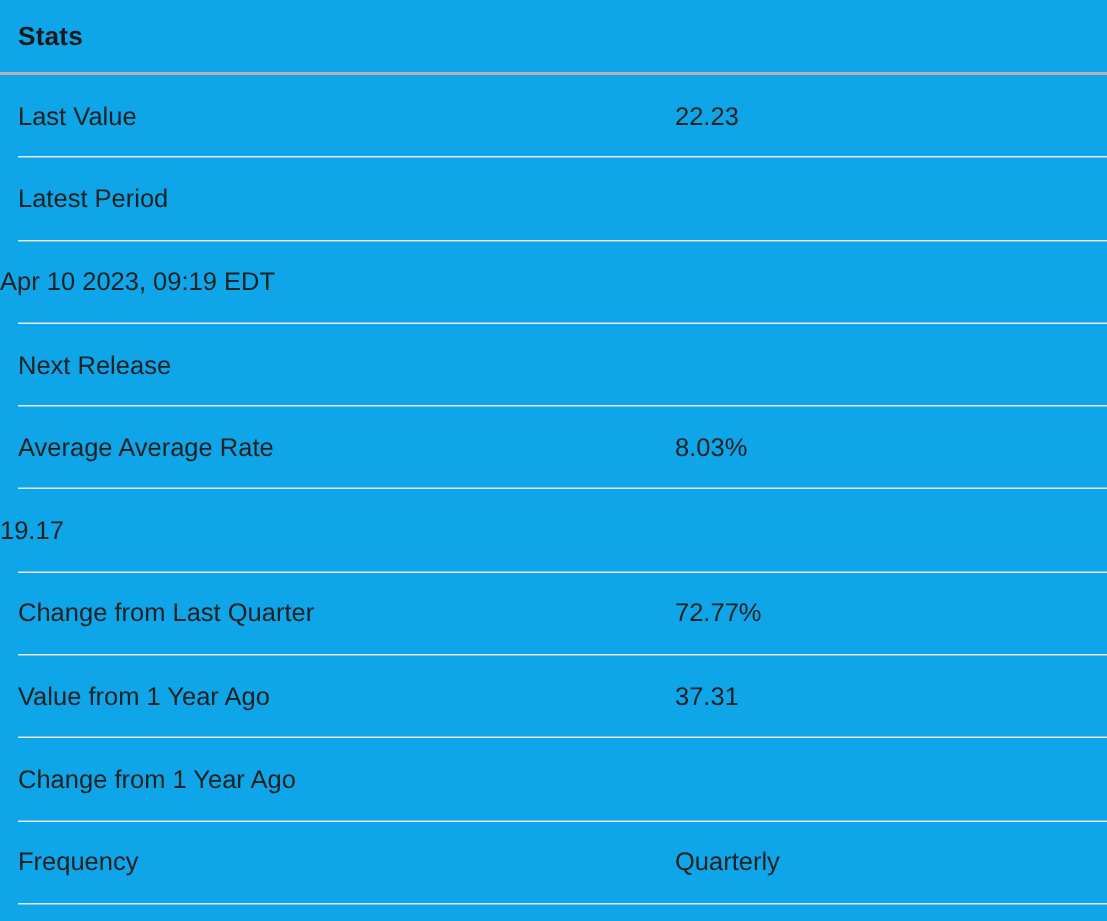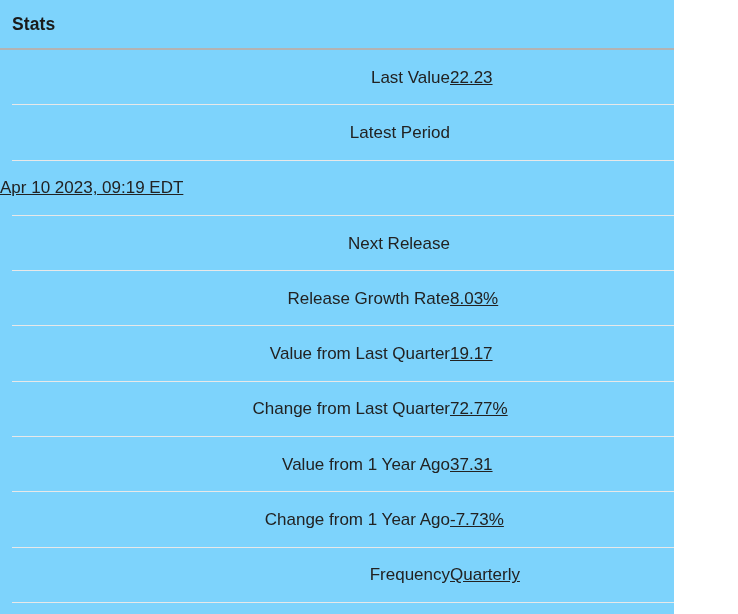--- a/index.html
+++ b/index.html
@@ -8,23 +8,23 @@
     background: #ffffff;
   }
   body {
     width: 738px;
     height: 614px;
     overflow: hidden;
     font-family: "Liberation Sans", sans-serif;
     -webkit-font-smoothing: antialiased;
   }
   .stats-panel {
-    width: 674px;
+    width: 738px;
     height: 614px;
-    background: #7dd3fc;
+    background: #0ea5e9;
   }
   .panel-header {
     box-sizing: border-box;
     height: 50px;
     display: flex;
     align-items: center;
     padding-left: 12px;
     border-bottom: 2px solid #b3b3b3;
   }
   .panel-title {
@@ -48,26 +48,24 @@
     right: 0;
     bottom: 0;
     height: 1px;
     background: #e8e8e8;
   }
   .row-label {
     box-sizing: border-box;
     flex: 0 0 450px;
     padding-left: 12px;
     white-space: nowrap;
-    text-align: right;
   }
   .row-value {
     flex: 1 1 auto;
     white-space: nowrap;
-    text-decoration: underline;
   }
 </style>
 </head>
 <body>
 
 <div class="stats-panel">
   <div class="panel-header">
     <span class="panel-title">Stats</span>
   </div>
 
@@ -83,42 +81,40 @@
 
     <div class="stats-row">
       <span class="row-value">Apr 10 2023, 09:19 EDT</span>
     </div>
 
     <div class="stats-row">
       <span class="row-label">Next Release</span>
     </div>
 
     <div class="stats-row">
-      <span class="row-label">Release Growth Rate</span>
+      <span class="row-label">Average Average Rate</span>
       <span class="row-value">8.03%</span>
     </div>
 
     <div class="stats-row">
-      <span class="row-label">Value from Last Quarter</span>
       <span class="row-value">19.17</span>
     </div>
 
     <div class="stats-row">
       <span class="row-label">Change from Last Quarter</span>
       <span class="row-value">72.77%</span>
     </div>
 
     <div class="stats-row">
       <span class="row-label">Value from 1 Year Ago</span>
       <span class="row-value">37.31</span>
     </div>
 
     <div class="stats-row">
       <span class="row-label">Change from 1 Year Ago</span>
-      <span class="row-value">-7.73%</span>
     </div>
 
     <div class="stats-row">
       <span class="row-label">Frequency</span>
       <span class="row-value">Quarterly</span>
     </div>
   </div>
 
 </div>
 

